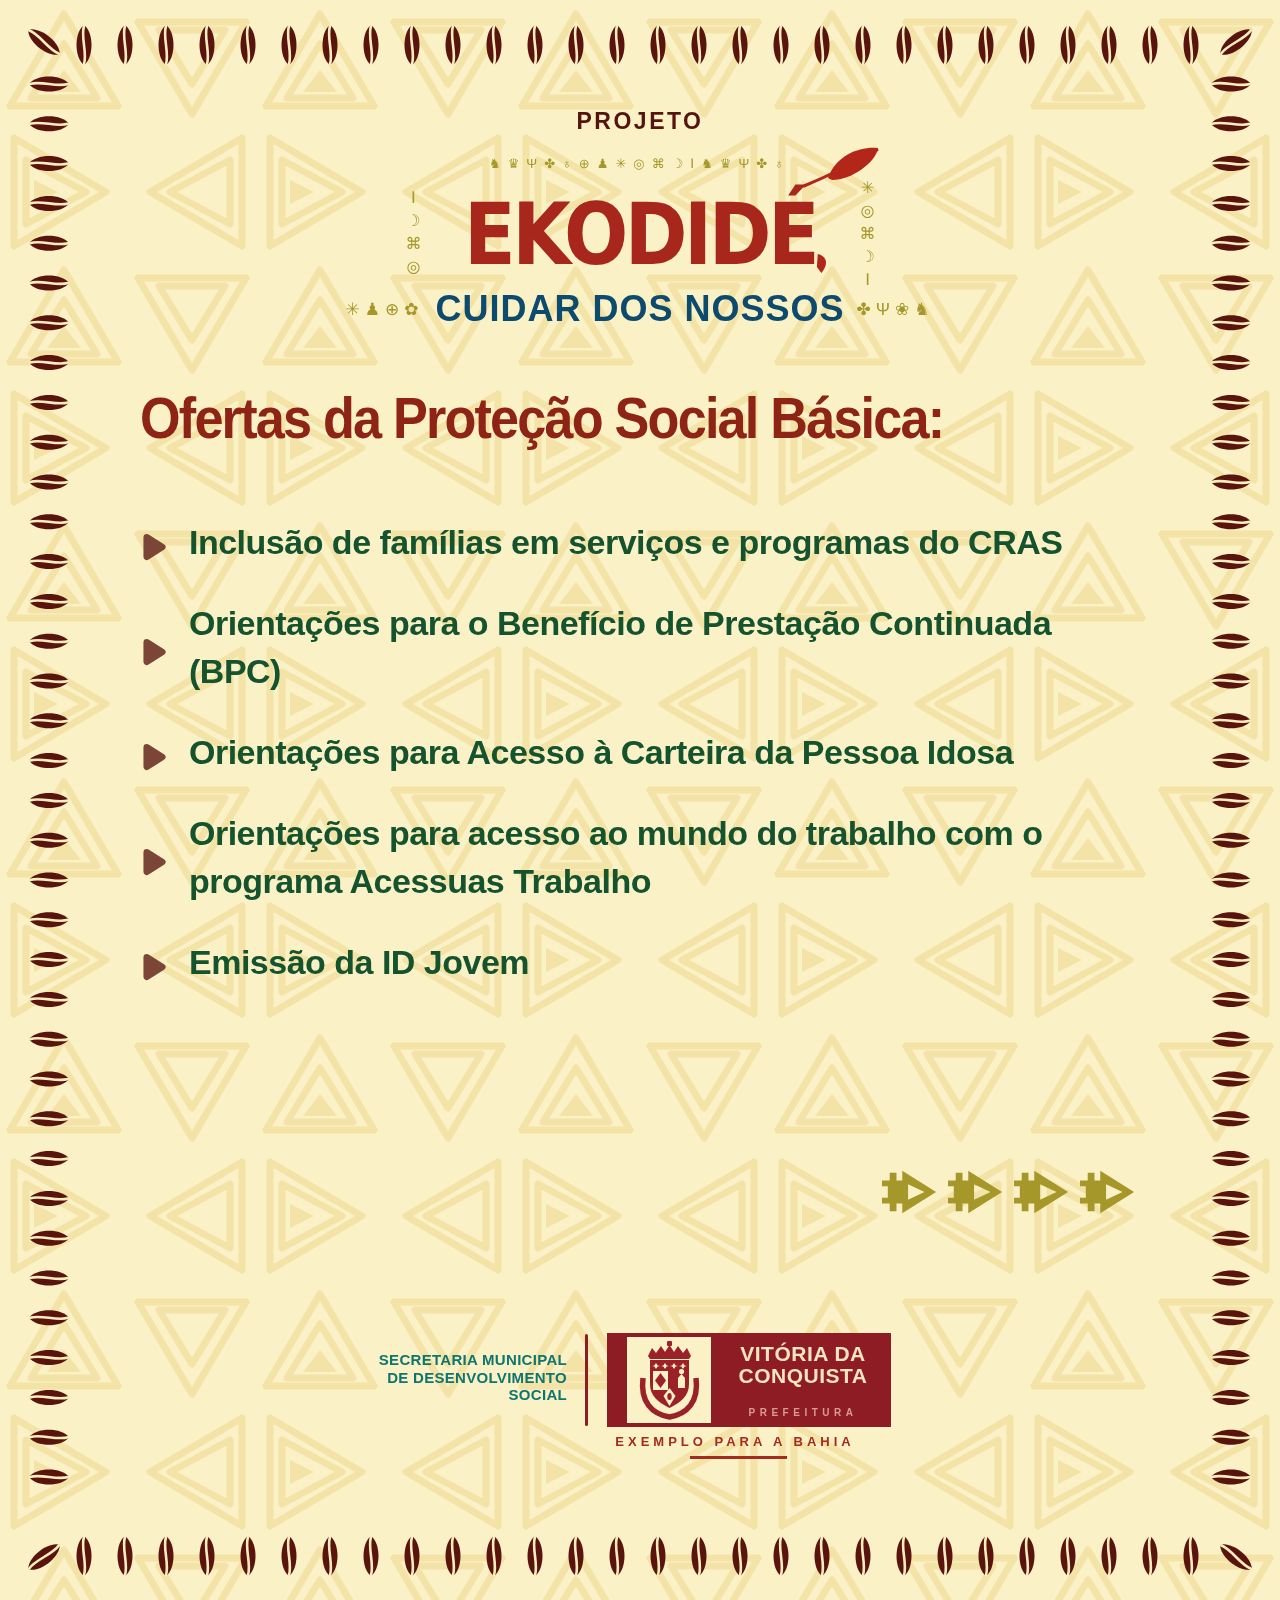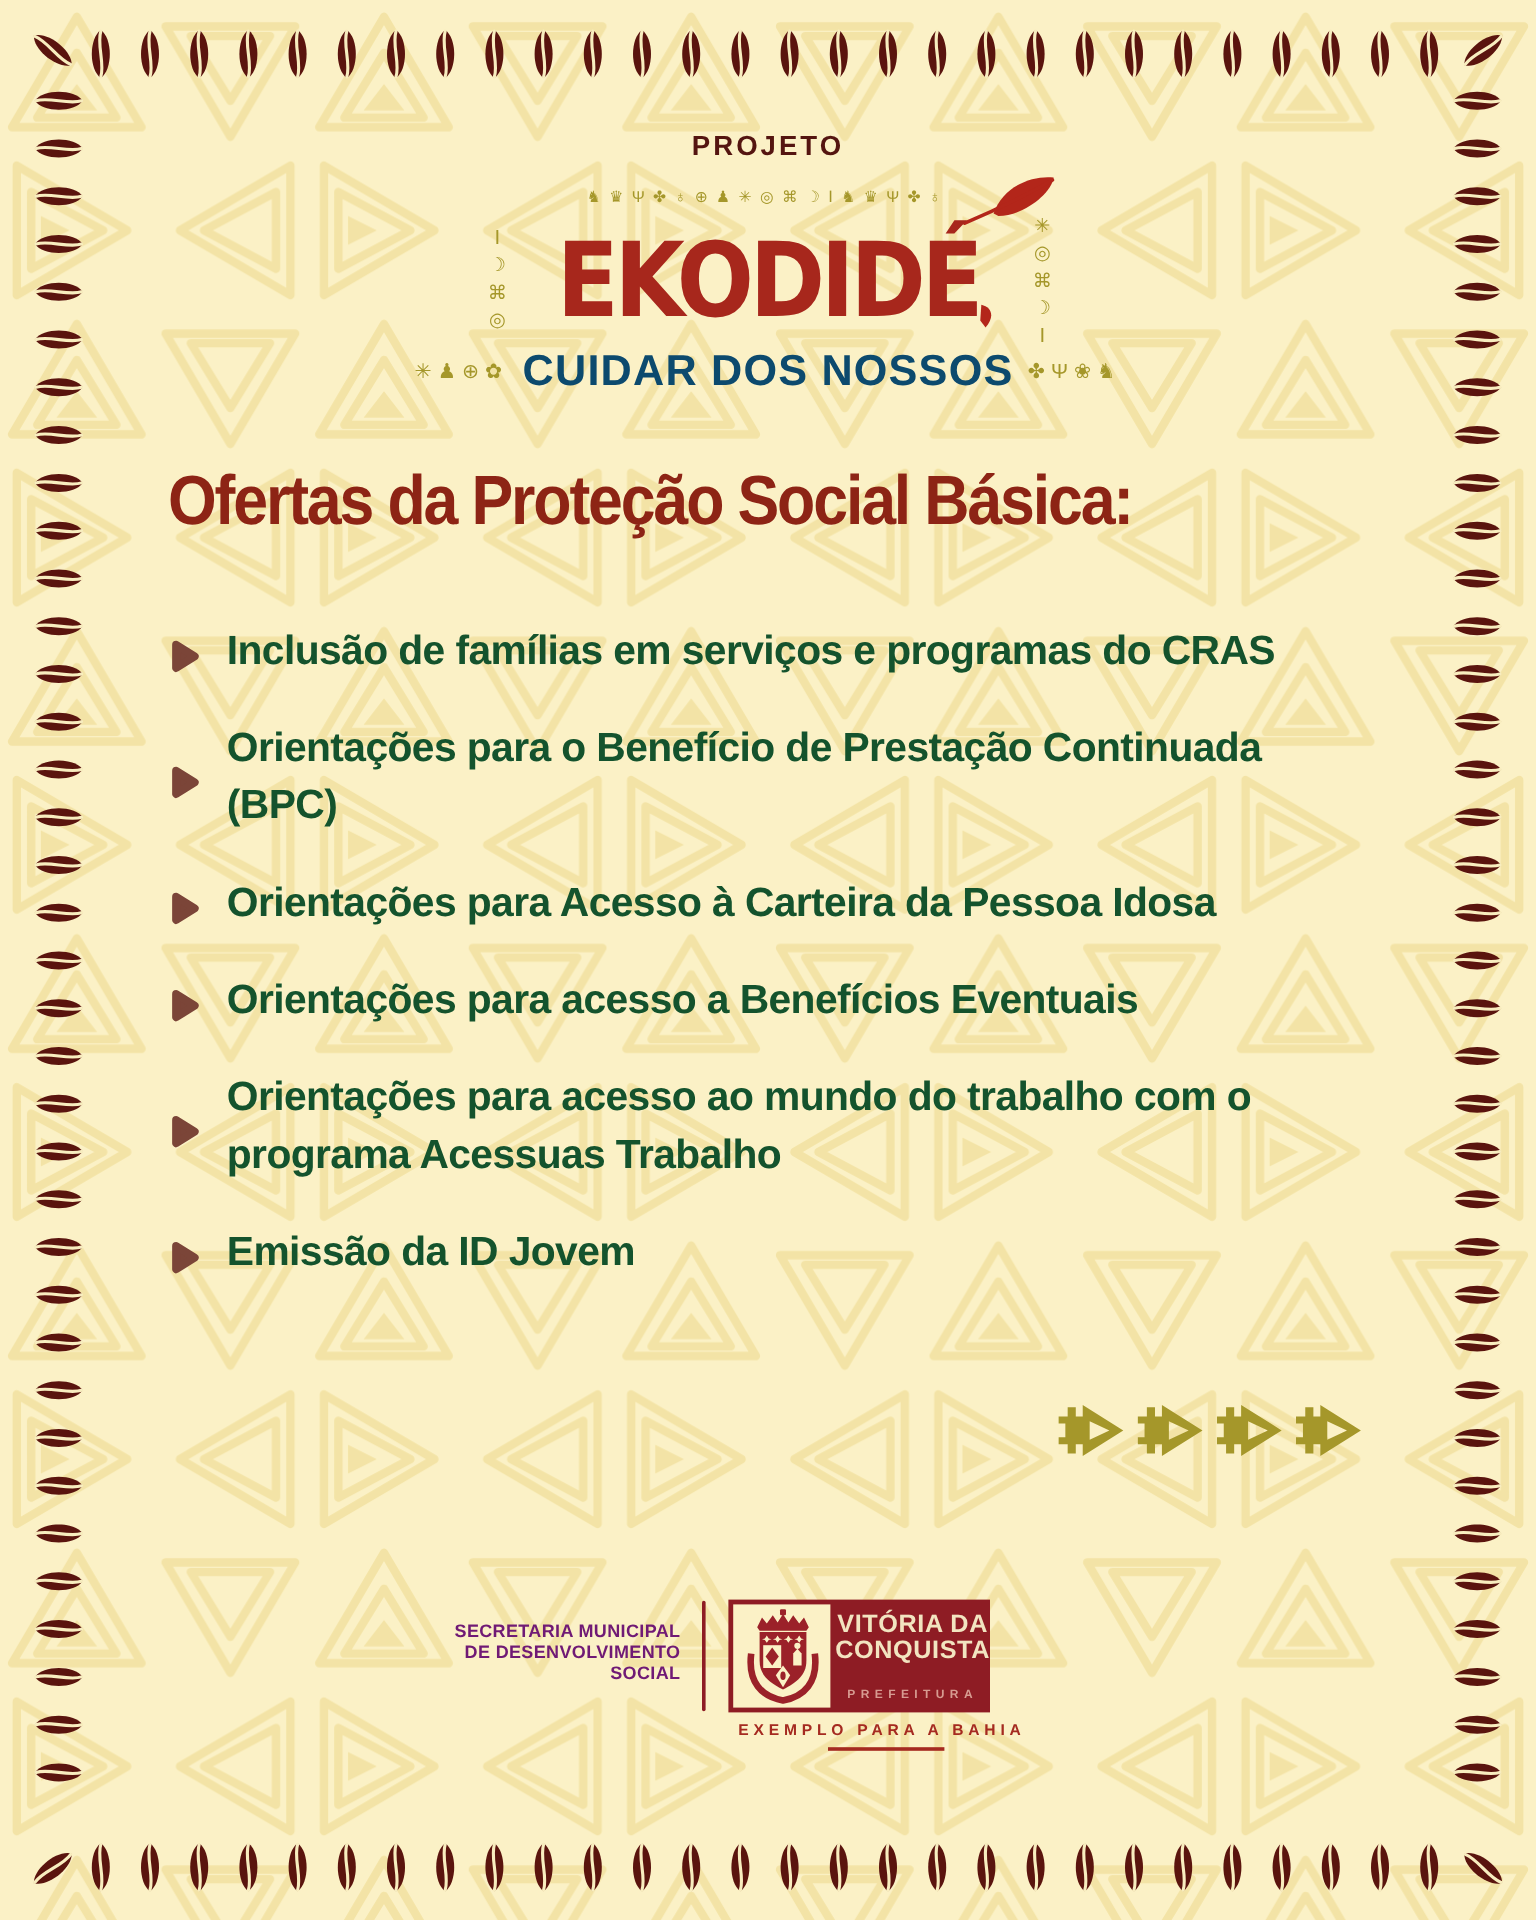--- a/index.html
+++ b/index.html
@@ -58,28 +58,28 @@
     color:#14532d;font-size:34px;line-height:48px;font-weight:bold;letter-spacing:-0.5px;
   }
   ul.services li .marker{flex:0 0 auto;margin-top:9px;}
 
   
   .arrows{position:absolute;left:882px;top:1168px;display:flex;gap:10px;}
 
   
   .secretariat{
     position:absolute;top:1351px;left:297px;width:270px;text-align:right;
-    font-size:15px;font-weight:bold;line-height:17.5px;letter-spacing:0.3px;color:#701a75;
+    font-size:15px;font-weight:bold;line-height:17.5px;letter-spacing:0.3px;color:#0f766e;
   }
   .divider{
     position:absolute;top:1334px;left:585px;width:3px;height:92px;background:#8E1C24;border-radius:2px;
   }
   .logo-box{
-    position:absolute;top:1333px;left:607px;width:218px;height:94px;
-    background:#8E1C24;display:flex;align-items:stretch;
+    position:absolute;top:1333px;left:607px;width:268px;height:94px;
+    background:#8E1C24;display:flex;align-items:stretch;padding-left:16px;
   }
   .crest-panel{
     margin:4px;width:84px;background:#FBF1C6;display:flex;align-items:center;justify-content:center;
   }
   .city-text{
     flex:1;display:flex;flex-direction:column;align-items:center;justify-content:center;color:#F2E4C0;
   }
   .city-line{font-size:21px;font-weight:bold;letter-spacing:0.5px;line-height:22px;}
   .pref{font-size:10px;letter-spacing:4.5px;color:#D79B91;margin-top:20px;font-weight:bold;}
   .slogan{
@@ -303,26 +303,20 @@
         <li>
           <svg class="marker" width="25" height="30" viewBox="0 0 26 30">
             <path d="M5,5 L21,15 L5,25 Z" fill="#7B4538" stroke="#7B4538" stroke-width="7" stroke-linejoin="round"></path>
           </svg>
           <span class="item-text">Orientações para Acesso à Carteira da Pessoa Idosa</span>
         </li>
         <li>
           <svg class="marker" width="25" height="30" viewBox="0 0 26 30">
             <path d="M5,5 L21,15 L5,25 Z" fill="#7B4538" stroke="#7B4538" stroke-width="7" stroke-linejoin="round"></path>
           </svg>
-          <span class="item-text">Orientações para acesso a Benefícios Eventuais</span>
-        </li>
-        <li>
-          <svg class="marker" width="25" height="30" viewBox="0 0 26 30">
-            <path d="M5,5 L21,15 L5,25 Z" fill="#7B4538" stroke="#7B4538" stroke-width="7" stroke-linejoin="round"></path>
-          </svg>
           <span class="item-text">Orientações para acesso ao mundo do trabalho com o programa Acessuas Trabalho</span>
         </li>
         <li>
           <svg class="marker" width="25" height="30" viewBox="0 0 26 30">
             <path d="M5,5 L21,15 L5,25 Z" fill="#7B4538" stroke="#7B4538" stroke-width="7" stroke-linejoin="round"></path>
           </svg>
           <span class="item-text">Emissão da ID Jovem</span>
         </li>
       </ul>
 

